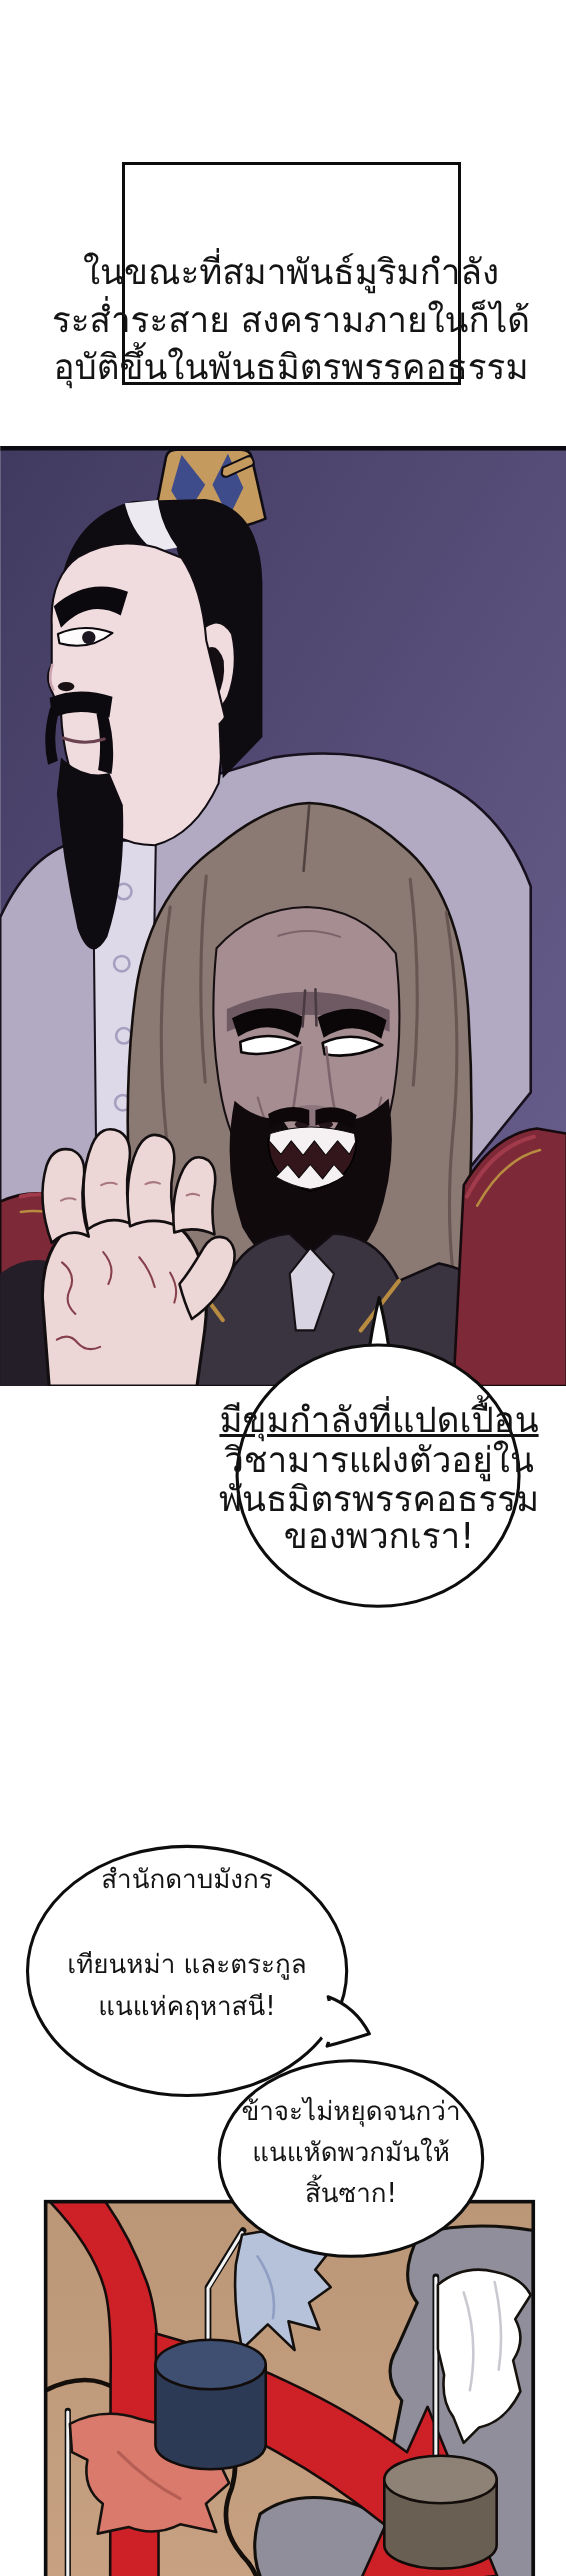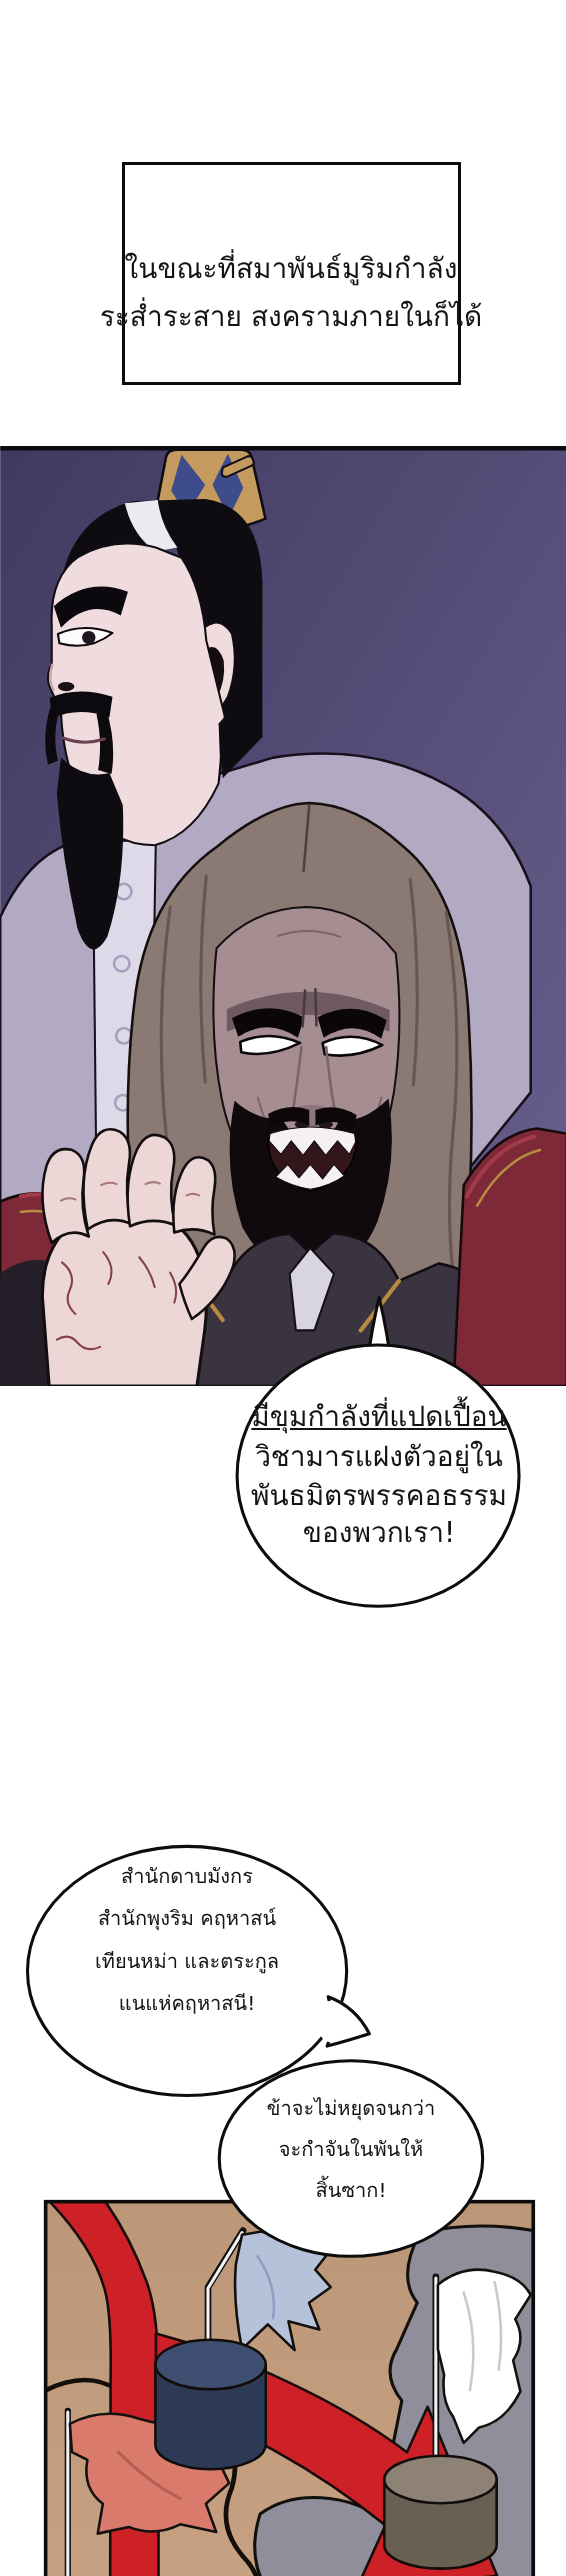--- a/index.html
+++ b/index.html
@@ -1,31 +1,32 @@
 <!DOCTYPE html>
 <html style="font-size:8.2px"><head>
 <meta charset="utf-8">
 <style>
   html,body{margin:0;padding:0;background:#ffffff;}
   #page{position:relative;width:567px;height:3507px;background:#ffffff;overflow:hidden;
         font-family:"DejaVu Sans","Liberation Sans",sans-serif;color:#141414;}
   .box{position:absolute;background:#ffffff;border:3.6px solid #0d0d0d;box-sizing:border-box;}
   .line{position:absolute;transform:translateX(-50%);white-space:nowrap;line-height:1;color:#141414;}
-  .t54{font-size:28px;}
-  .t56{font-size:20px;}
+  .t54{font-size:35px;}
+  .t56{font-size:26px;}
   svg{position:absolute;display:block;}
 </style>
 </head>
 <body>
 
 <div id="page">
 
   <div class="box" style="left:122px;top:162px;width:339px;height:223px;"></div>
   <div class="line t54" style="left:291px;top:255px;">ในขณะที่สมาพันธ์มูริมกำลัง</div>
   <div class="line t54" style="left:291px;top:303px;">ระส่ำระสาย สงครามภายในก็ได้</div>
+  <div class="line t54" style="left:291px;top:350px;">อุบัติขึ้นในพันธมิตรพรรคอธรรม</div>
 
   <svg style="left:0;top:446px;" width="567" height="940" viewBox="0 865 1100 1825">
     <defs>
       <linearGradient id="bgGrad" x1="0" y1="0" x2="1" y2="1">
         <stop offset="0" stop-color="#413a60"></stop>
         <stop offset="1" stop-color="#6b6190"></stop>
       </linearGradient>
     </defs>
     <rect x="0" y="873" width="1100" height="1817" fill="url(#bgGrad)"></rect>
     <rect x="0" y="865" width="1100" height="9" fill="#0c0a12"></rect>
@@ -125,21 +126,20 @@
   <div class="line t54" style="left:379px;top:1519px;">ของพวกเรา!</div>
 
   <svg style="left:15.5px;top:1834px;" width="371" height="278" viewBox="30 3560 720 540">
     <g stroke-linejoin="round">
       <ellipse cx="362" cy="3826" rx="310" ry="242" fill="#ffffff" stroke="#0d0d0d" stroke-width="6"></ellipse>
       <path d="M636,3876 Q690,3896 716,3948 Q672,3962 634,3972 Q652,3928 636,3876 Z" fill="#ffffff" stroke="#0d0d0d" stroke-width="6"></path>
       <ellipse cx="640" cy="3924" rx="26" ry="40" fill="#ffffff"></ellipse>
     </g>
   </svg>
   <div class="line t56" style="left:187px;top:1866px;">สำนักดาบมังกร</div>
-  <div class="line t56" style="left:187px;top:1908px;">สำนักพุงริม คฤหาสน์</div>
   <div class="line t56" style="left:187px;top:1951px;text-align:right;">เทียนหม่า และตระกูล</div>
   <div class="line t56" style="left:187px;top:1993px;">แนแห่คฤหาสนี!</div>
 
   <svg style="left:41px;top:2197px;" width="500" height="732" viewBox="80 4265 970 1420">
     <defs>
       <linearGradient id="landGrad" x1="0" y1="0" x2="0" y2="1">
         <stop offset="0" stop-color="#bc9777"></stop>
         <stop offset="1" stop-color="#d0aa8a"></stop>
       </linearGradient>
       <clipPath id="mapClip">
@@ -179,17 +179,17 @@
       <path d="M748,5100 Q800,5070 860,5090 Q922,5108 940,5150 L905,5196 Q930,5236 906,5276 L920,5332 L860,5320 Q820,5346 780,5326 L752,5340 L756,5280 Q740,5240 750,5190 Z" fill="#94b189" stroke="#15120e" stroke-width="5"></path>
       <path d="M800,5140 Q850,5200 880,5280" fill="none" stroke="#6f9066" stroke-width="6"></path>
     </g>
     <rect x="89" y="4274" width="946" height="1399" fill="none" stroke="#0d0d0d" stroke-width="7"></rect>
   </svg>
 
   <svg style="left:211px;top:2053px;" width="283" height="211" viewBox="410 3985 550 410">
     <ellipse cx="682" cy="4190" rx="256" ry="190" fill="#ffffff" stroke="#0d0d0d" stroke-width="6"></ellipse>
   </svg>
   <div class="line t56" style="left:351px;top:2098px;">ข้าจะไม่หยุดจนกว่า</div>
-  <div class="line t56" style="left:351px;top:2139px;">จะกำจันในพันให้</div>
+  <div class="line t56" style="left:351px;top:2139px;">แนแหัดพวกมันให้</div>
   <div class="line t56" style="left:351px;top:2180px;">สิ้นซาก!</div>
 
 </div>
 
 
 </body></html>

